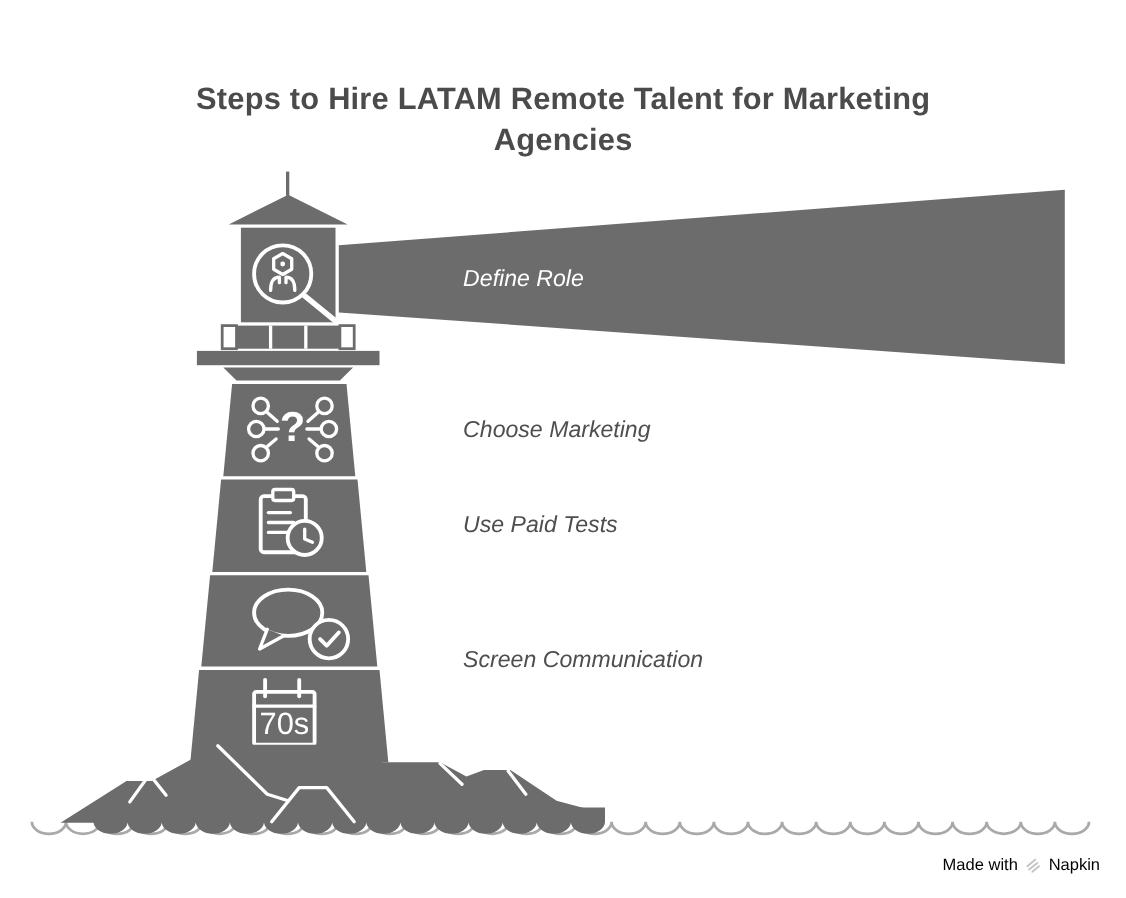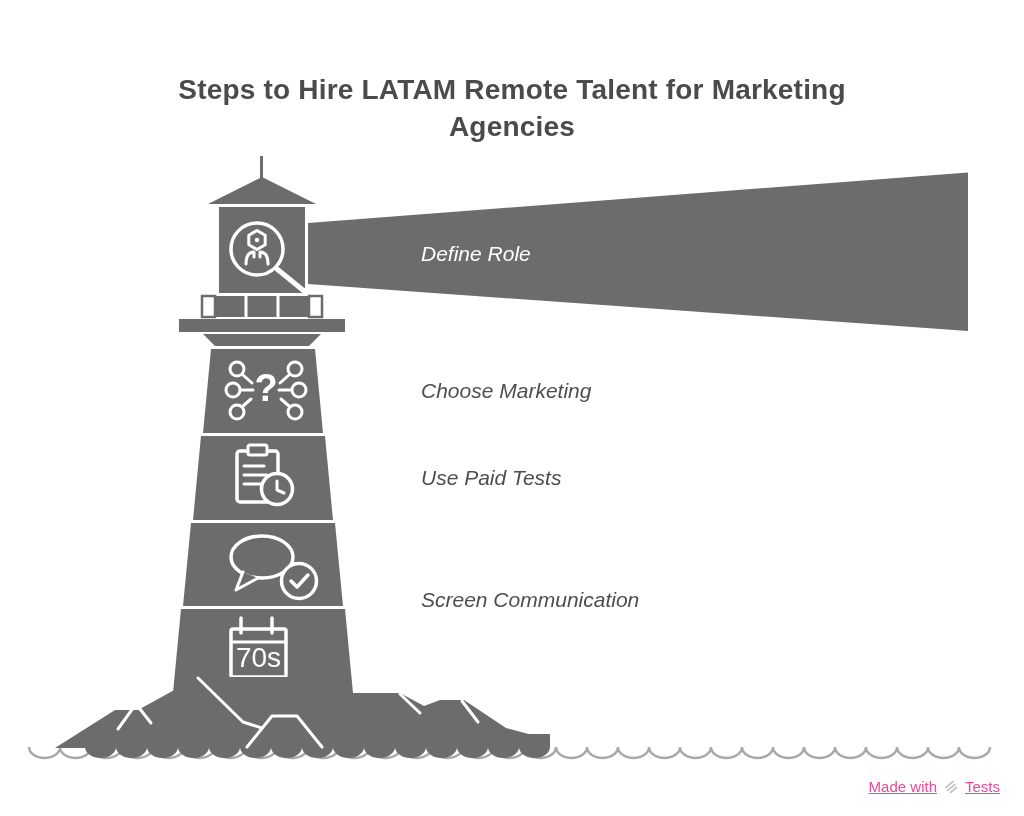--- a/index.html
+++ b/index.html
@@ -18,21 +18,21 @@
     font-size:21px;color:#4e4e4e;white-space:nowrap;font-style:italic;
   }
   .step-label.on-beam{color:#ffffff;}
   .lbl-1{top:254px;}
   .lbl-2{top:391px;}
   .lbl-3{top:478px;}
   .lbl-4{top:564px;margin-top:36px;}
   .lbl-5{top:651px;}
   .watermark{
     position:absolute;top:778px;right:24px;display:flex;align-items:center;
-    gap:6px;font-size:15px;color:#ec4899;text-decoration:underline;
+    gap:6px;font-size:15px;color:#000000;
   }
 </style>
 </head>
 <body>
 
 <div class="canvas">
 
   <div class="title">Steps to Hire LATAM Remote Talent for Marketing Agencies</div>
 
   <svg class="art" width="1024" height="816" viewBox="0 0 1024 816">
@@ -136,16 +136,16 @@
 
   <div class="watermark">
     <span>Made with</span>
     <svg width="16" height="16" viewBox="0 0 16 16">
       <g stroke="#c5c5c5" stroke-width="1.8" stroke-linecap="round" fill="none">
         <line x1="3" y1="8.5" x2="10" y2="2.5"></line>
         <line x1="4.5" y1="11.5" x2="12" y2="5.5"></line>
         <line x1="7.5" y1="13.5" x2="13.5" y2="8.5"></line>
       </g>
     </svg>
-    <span>Tests</span>
+    <span>Napkin</span>
   </div>
 
 </div>
 
 </body></html>

